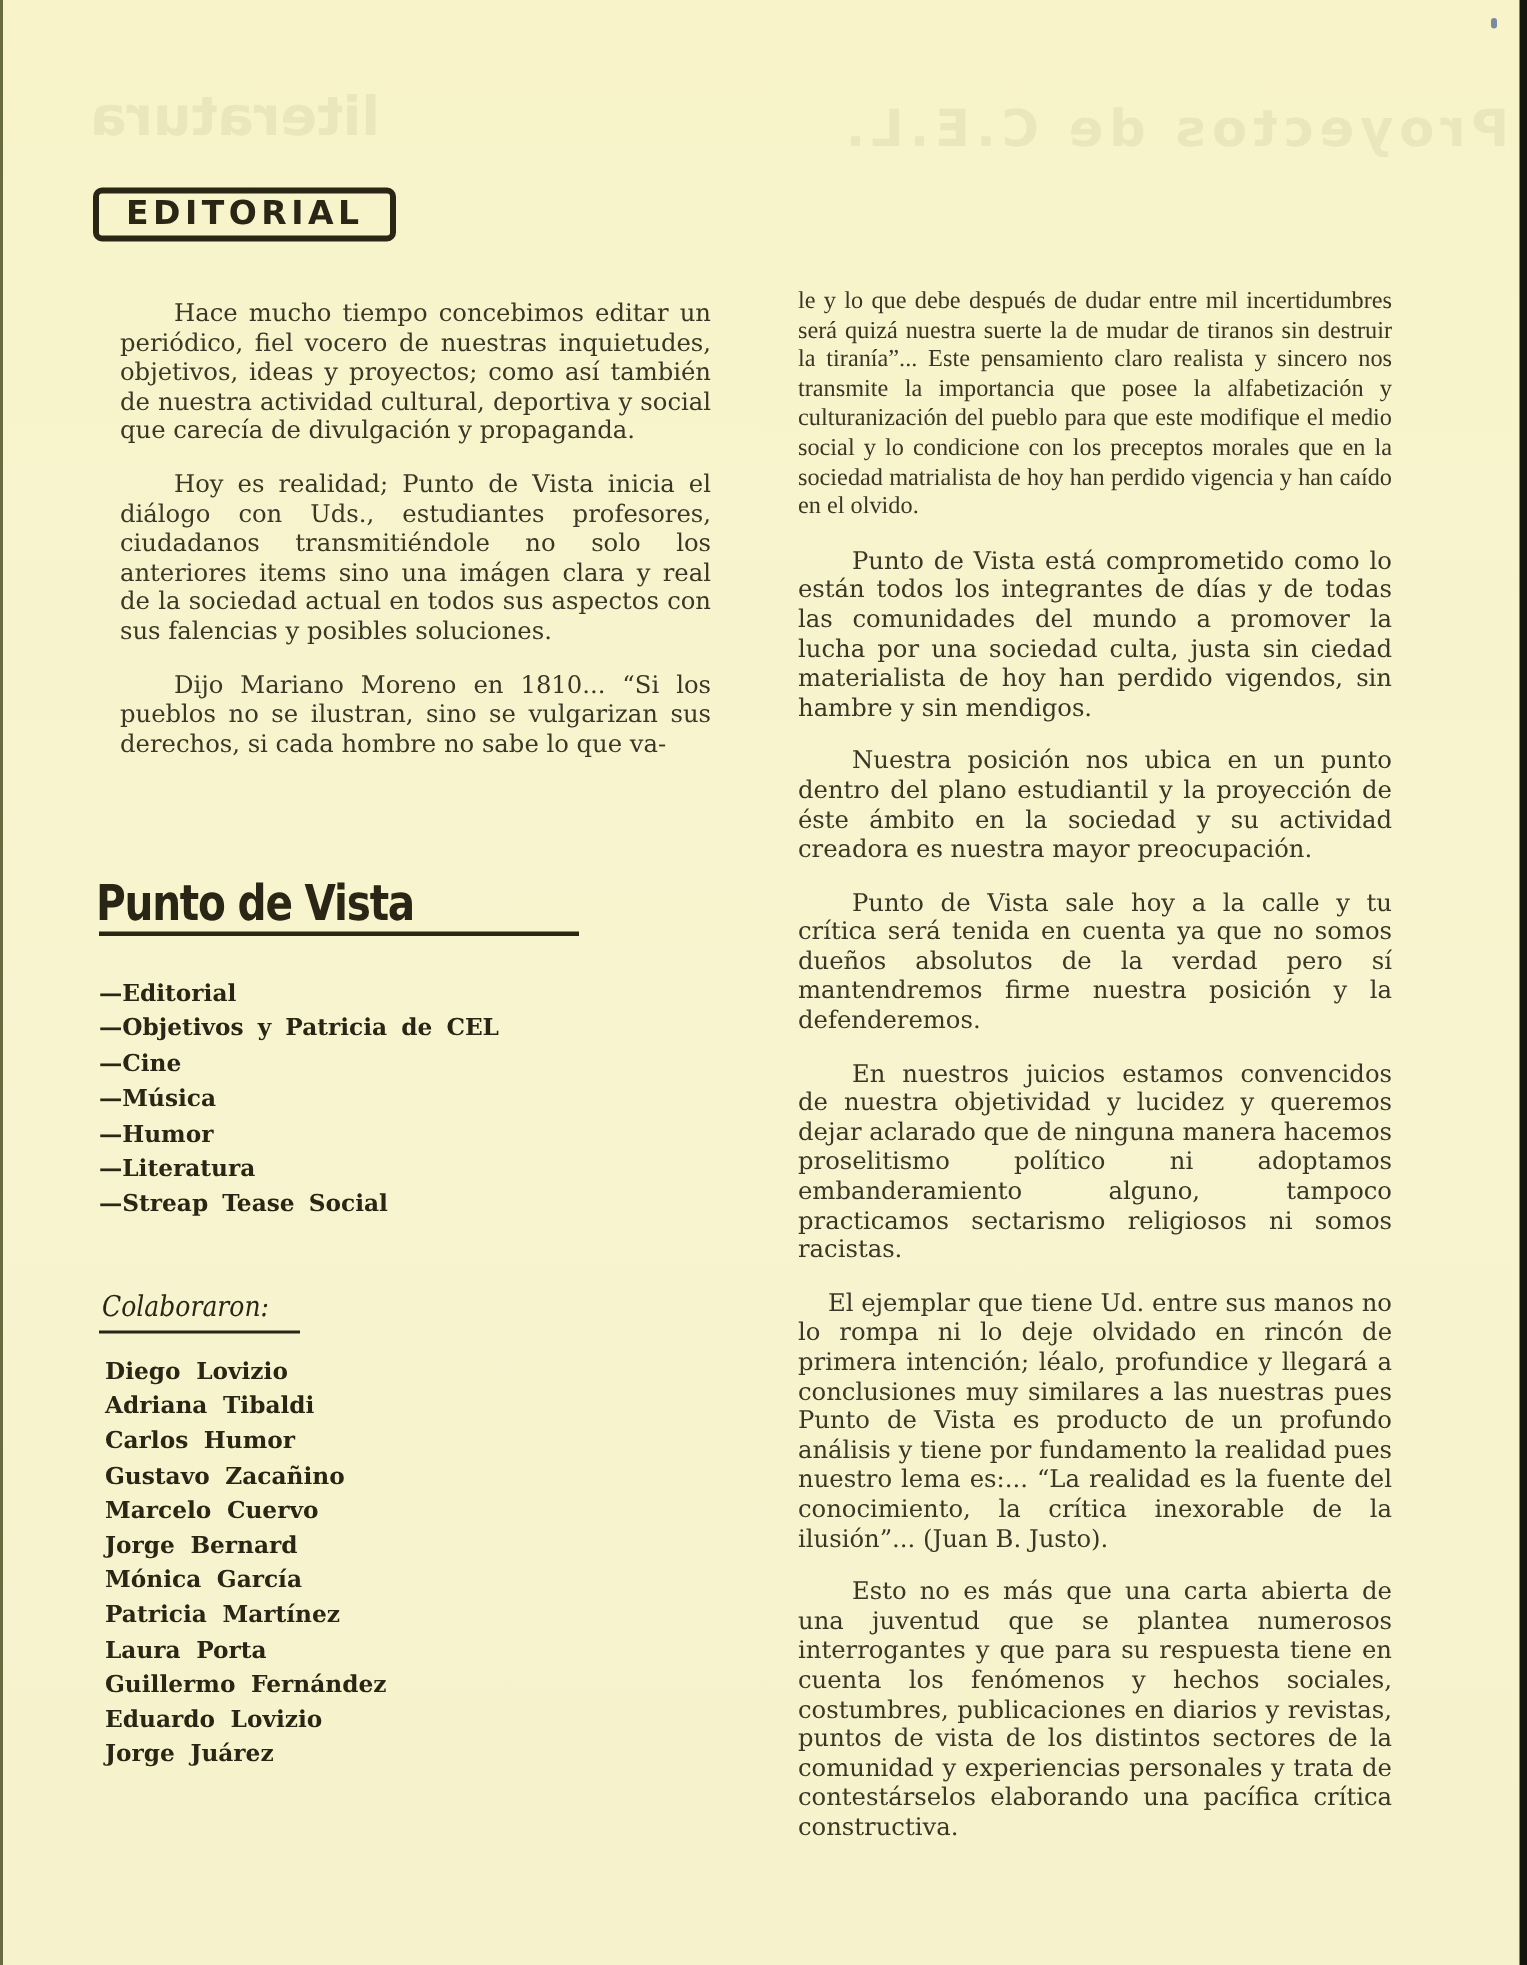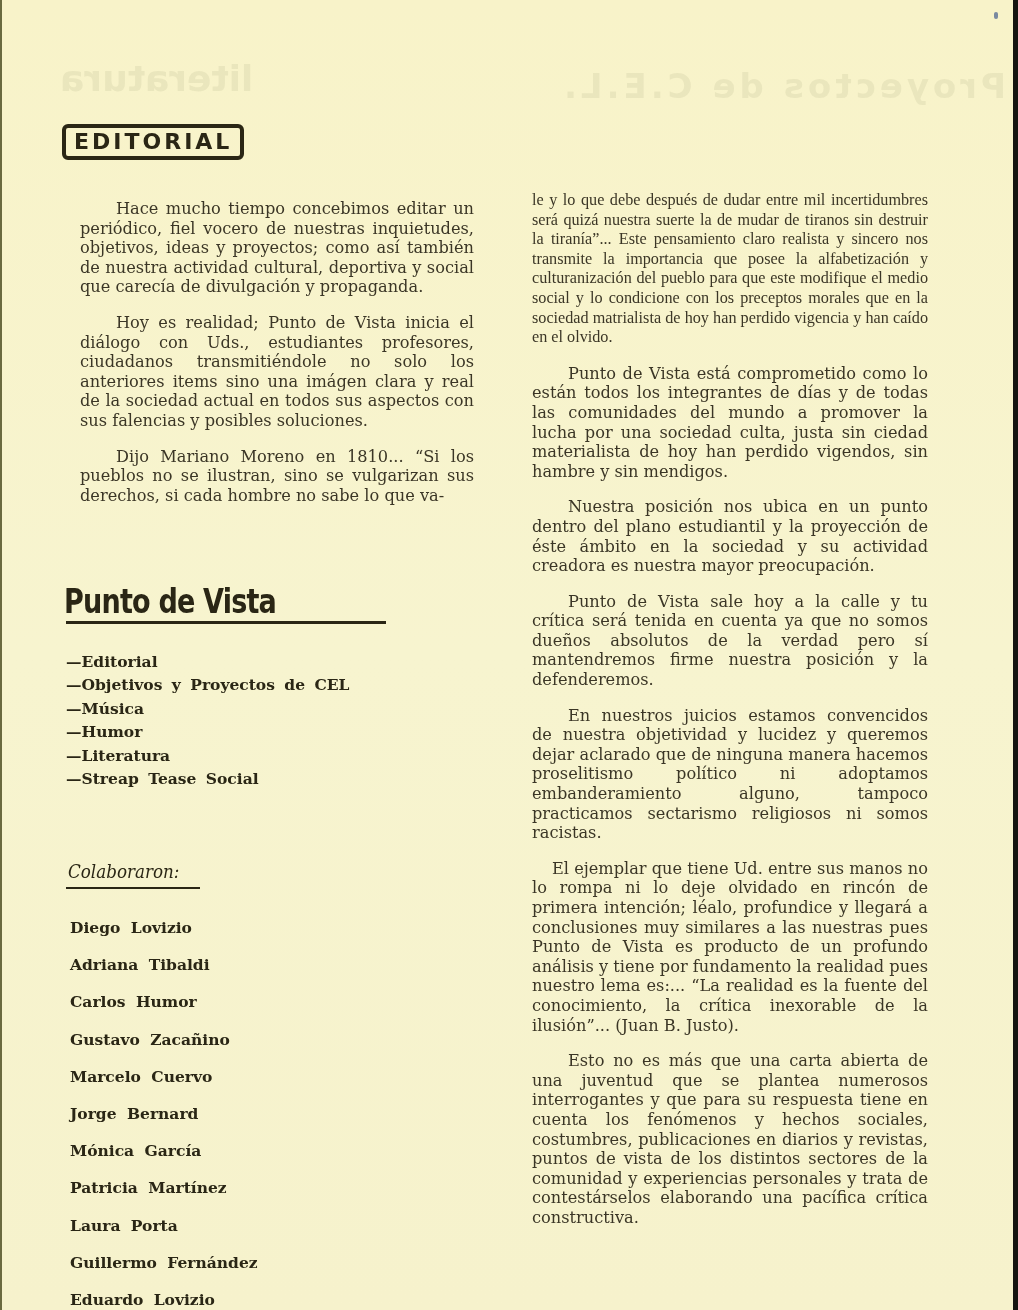--- a/index.html
+++ b/index.html
@@ -28,21 +28,21 @@
 
   
   .editorial-head {
     position: absolute; left: 62px; top: 118px;
     font-family: "DejaVu Sans", sans-serif; font-weight: bold;
     font-size: 33px; letter-spacing: 3px; color: #2a2615;
     text-transform: uppercase;
   }
   .editorial-head span {
     display: inline-block; border: 4px solid #2a2615; border-radius: 6px;
-    padding: 0 8px; line-height: 28px; margin-right: 1px; font-size: 22px;
+    padding: 0 18px; line-height: 28px; margin-right: 1px; font-size: 22px;
   }
 
   .col {
     position: absolute; font-size: 16.2px; line-height: 19.6px;
     text-align: justify; color: #3b3626;
   }
   .col p { margin: 16px; text-indent: 36px; }
   .col p.noindent { text-indent: 0; font-family: Liberation Serif, serif; }
   .col-left { left: 64px; top: 183px; width: 426px; }
   .col-right { left: 516px; top: 175px; width: 428px; }
@@ -67,21 +67,21 @@
     font-size: 19px; color: #2a2615;
     transform: scaleX(0.88); transform-origin: left top;
   }
   .colab-rule {
     position: absolute; left: 66px; top: 887px; width: 134px; height: 2px; background: #2a2615;
   }
   .colab-list {
     position: absolute; left: 70px; top: 902px; list-style: none; margin: 0; padding: 0;
     font-weight: bold; font-size: 15.5px; line-height: 23.2px; color: #2a2615;
   }
-  .colab-list li { word-spacing: 5px; margin-top: 14px; }
+  .colab-list li { word-spacing: 5px; }
   .speck { position:absolute; width:4px; height:7px; border-radius:2px; background:#7a8aa0; }
 </style>
 </head>
 <body>
 
 <div class="page">
   <div class="bleed bleed-title">Objetivos y Proyectos de C.E.L.</div>
   <div class="bleed bleed-lit">literatura</div>
 
   <div class="speck" style="left:994px; top:12px;"></div>
@@ -104,21 +104,22 @@
     <p>En nuestros juicios estamos convencidos de nuestra objetividad y lucidez y queremos dejar aclarado que de ninguna manera hacemos proselitismo político ni adoptamos embanderamiento alguno, tampoco practicamos sectarismo religiosos ni somos racistas.</p>
     <p style="text-indent:20px">El ejemplar que tiene Ud. entre sus manos no lo rompa ni lo deje olvidado en rincón de primera intención; léalo, profundice y llegará a conclusiones muy similares a las nuestras pues Punto de Vista es producto de un profundo análisis y tiene por fundamento la realidad pues nuestro lema es:... “La realidad es la fuente del conocimiento, la crítica inexorable de la ilusión”... (Juan B. Justo).</p>
     <p>Esto no es más que una carta abierta de una juventud que se plantea numerosos interrogantes y que para su respuesta tiene en cuenta los fenómenos y hechos sociales, costumbres, publicaciones en diarios y revistas, puntos de vista de los distintos sectores de la comunidad y experiencias personales y trata de contestárselos elaborando una pacífica crítica constructiva.</p>
   </div>
 
   <div class="pdv-title">Punto de Vista</div>
   <div class="pdv-rule"></div>
 
   <ul class="toc">
     <li>—Editorial</li>
-    <li>—Objetivos y Proyectos de CEL</li>
+    <li>—Objetivos y Patricia de CEL</li>
+    <li>—Cine</li>
     <li>—Música</li>
     <li>—Humor</li>
     <li>—Literatura</li>
     <li>—Streap Tease Social</li>
   </ul>
 
   <div class="colab-title">Colaboraron:</div>
   <div class="colab-rule"></div>
 
   <ul class="colab-list">

